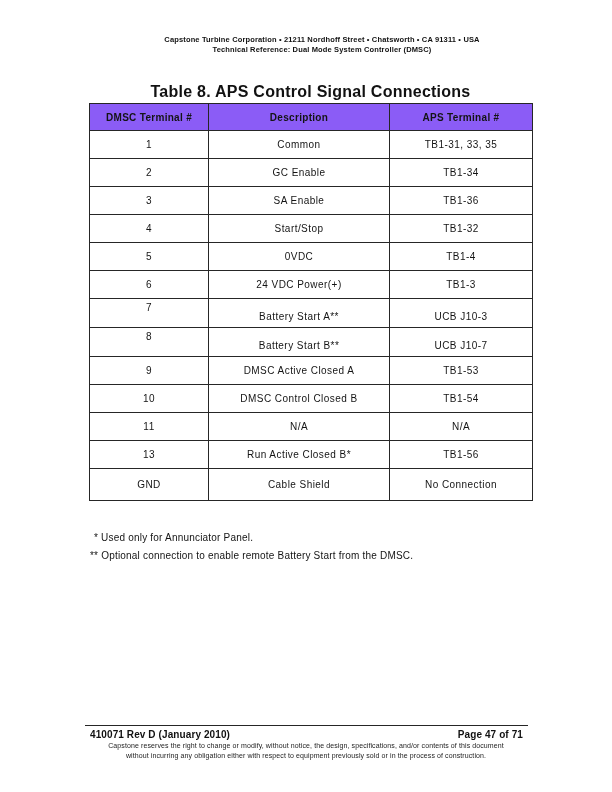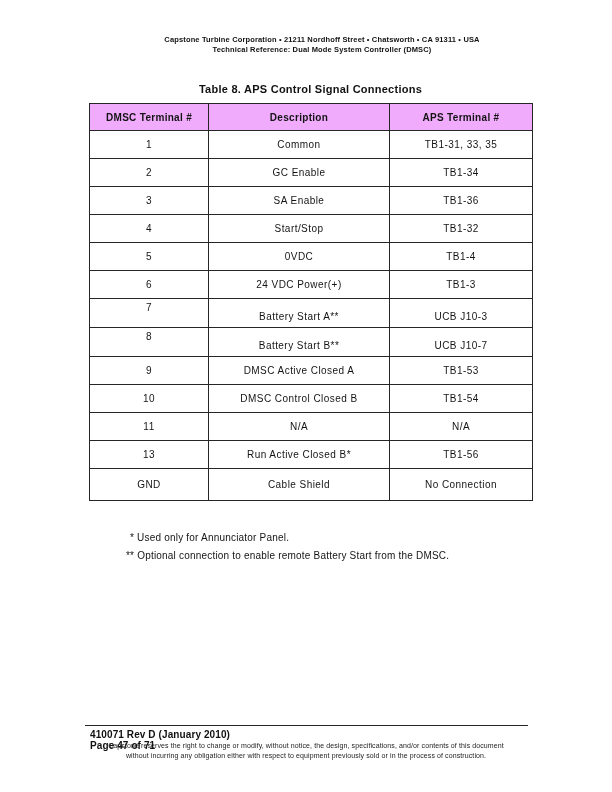--- a/index.html
+++ b/index.html
@@ -16,69 +16,69 @@
   
   .page-header {
     position: absolute; top: 35px; left: 16px; width: 612px;
     text-align: center; font-size: 7.5px; font-weight: bold;
     line-height: 10px; letter-spacing: 0.15px; color: #111;
   }
 
   
   .table-title {
     position: absolute; top: 83px; left: 89px; width: 443px;
-    text-align: center; font-size: 11px; font-weight: bold;
+    text-align: center; font-size: 16px; font-weight: bold;
     letter-spacing: 0.25px; color: #111;
   }
 
   
   table.aps {
     position: absolute; top: 103px; left: 89px; width: 443px;
     border-collapse: collapse; table-layout: fixed;
     border: 1.5px solid #262626;
   }
   table.aps col.c1 { width: 119px; }
   table.aps col.c2 { width: 181px; }
   table.aps col.c3 { width: 143px; }
   table.aps th, table.aps td {
     border: 1px solid #262626;
     text-align: center; vertical-align: middle;
     font-size: 10px; letter-spacing: 0.45px;
     padding: 0; color: #141414;
   }
   table.aps thead th {
-    background: #f0abfc;
+    background: #8b5cf6;
     font-weight: bold; height: 27px; letter-spacing: 0.3px;
   }
   table.aps tbody tr { height: 28px; }
   table.aps tbody tr:nth-child(7),
   table.aps tbody tr:nth-child(8) { height: 29px; }
   table.aps tbody tr:last-child { height: 32px; }
   
   table.aps tbody tr:nth-child(7) td:first-child,
   table.aps tbody tr:nth-child(8) td:first-child { vertical-align: top; padding-top: 3px; }
   table.aps tbody tr:nth-child(7) td:nth-child(n+2),
   table.aps tbody tr:nth-child(8) td:nth-child(n+2) { vertical-align: bottom; padding-bottom: 5px; }
 
   
   .footnotes {
     position: absolute; top: 529px; left: 90px; width: 443px;
-    font-size: 10px; letter-spacing: 0.2px; line-height: 17.5px; color: #141414; margin-left: 36px;
+    font-size: 10px; letter-spacing: 0.2px; line-height: 17.5px; color: #141414;
   }
   .footnotes .fn1 { padding-left: 4px; }
 
   
   .footer-rule {
     position: absolute; top: 725px; left: 85px; width: 443px;
     border-top: 1.5px solid #262626;
   }
   .footer-row {
     position: absolute; top: 729px; left: 90px; width: 433px;
     display: flex; justify-content: space-between;
-    font-size: 10px; font-weight: bold; letter-spacing: 0.1px; color: #111; flex-direction: column;
+    font-size: 10px; font-weight: bold; letter-spacing: 0.1px; color: #111;
   }
   .disclaimer {
     position: absolute; top: 741px; left: 0; width: 612px;
     text-align: center; font-size: 7px; line-height: 9.5px;
     letter-spacing: 0.1px; color: #1c1c1c;
   }
 </style>
 </head>
 <body>
 

